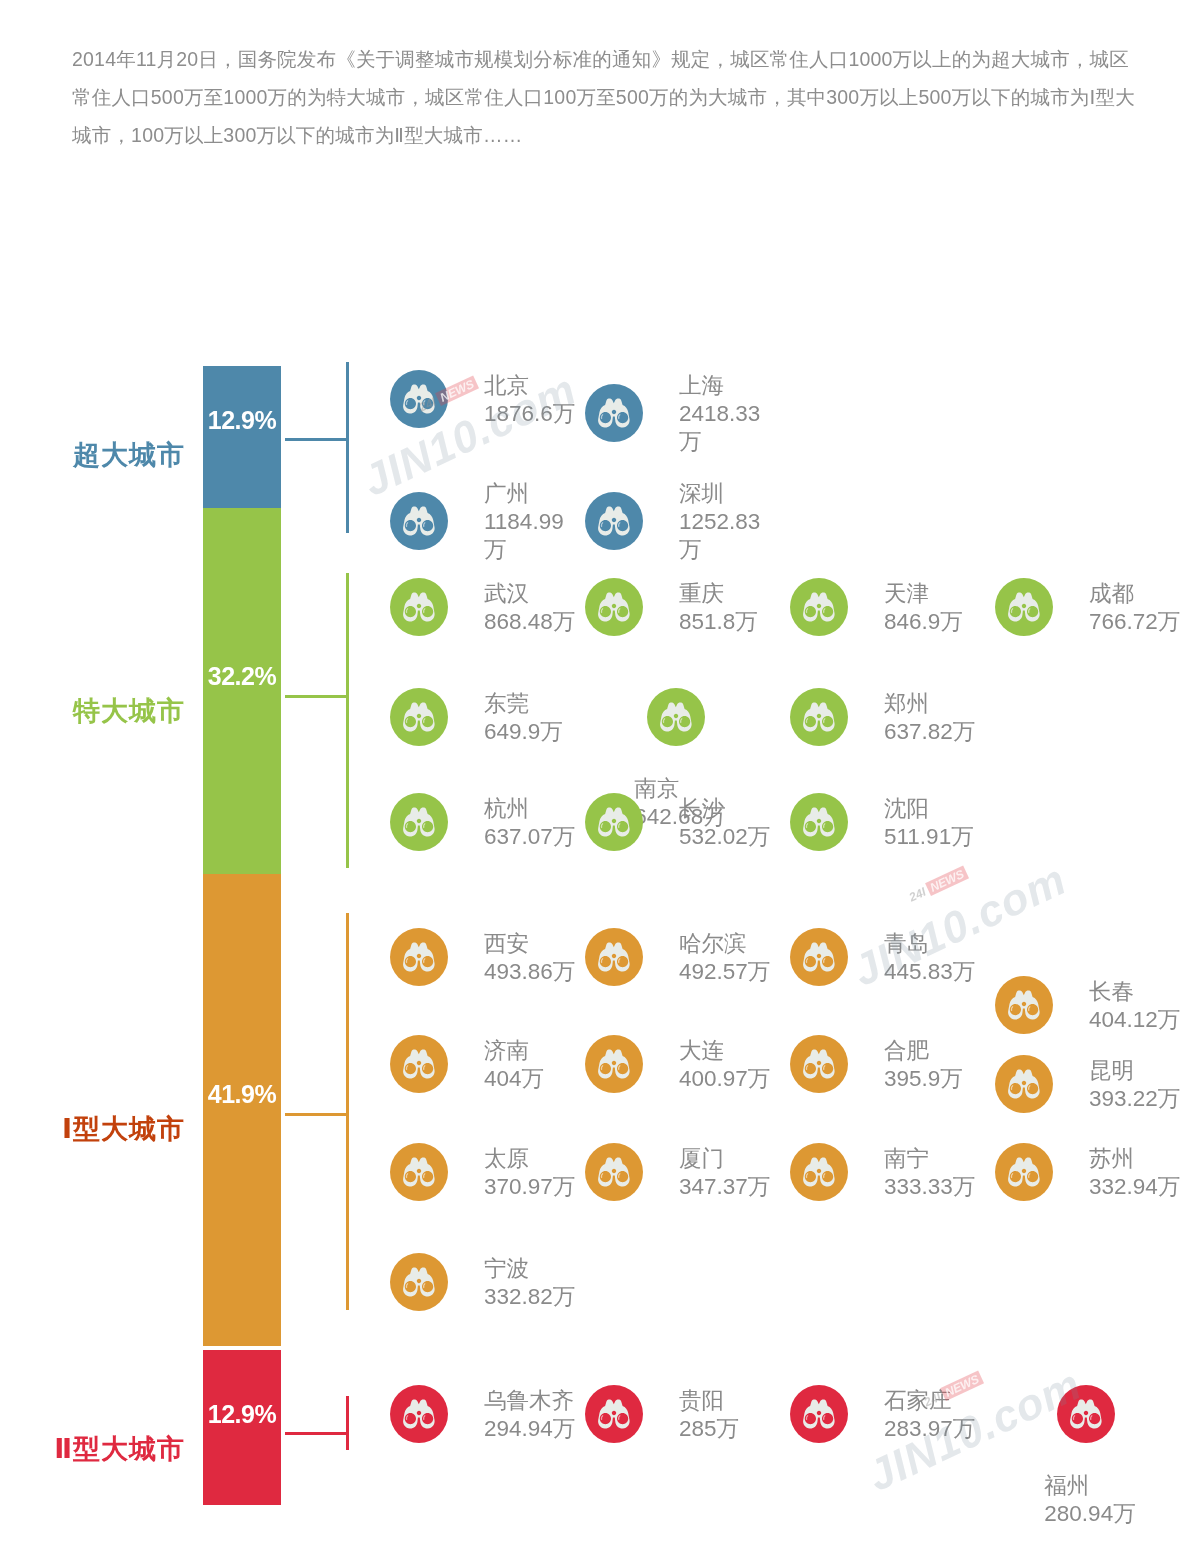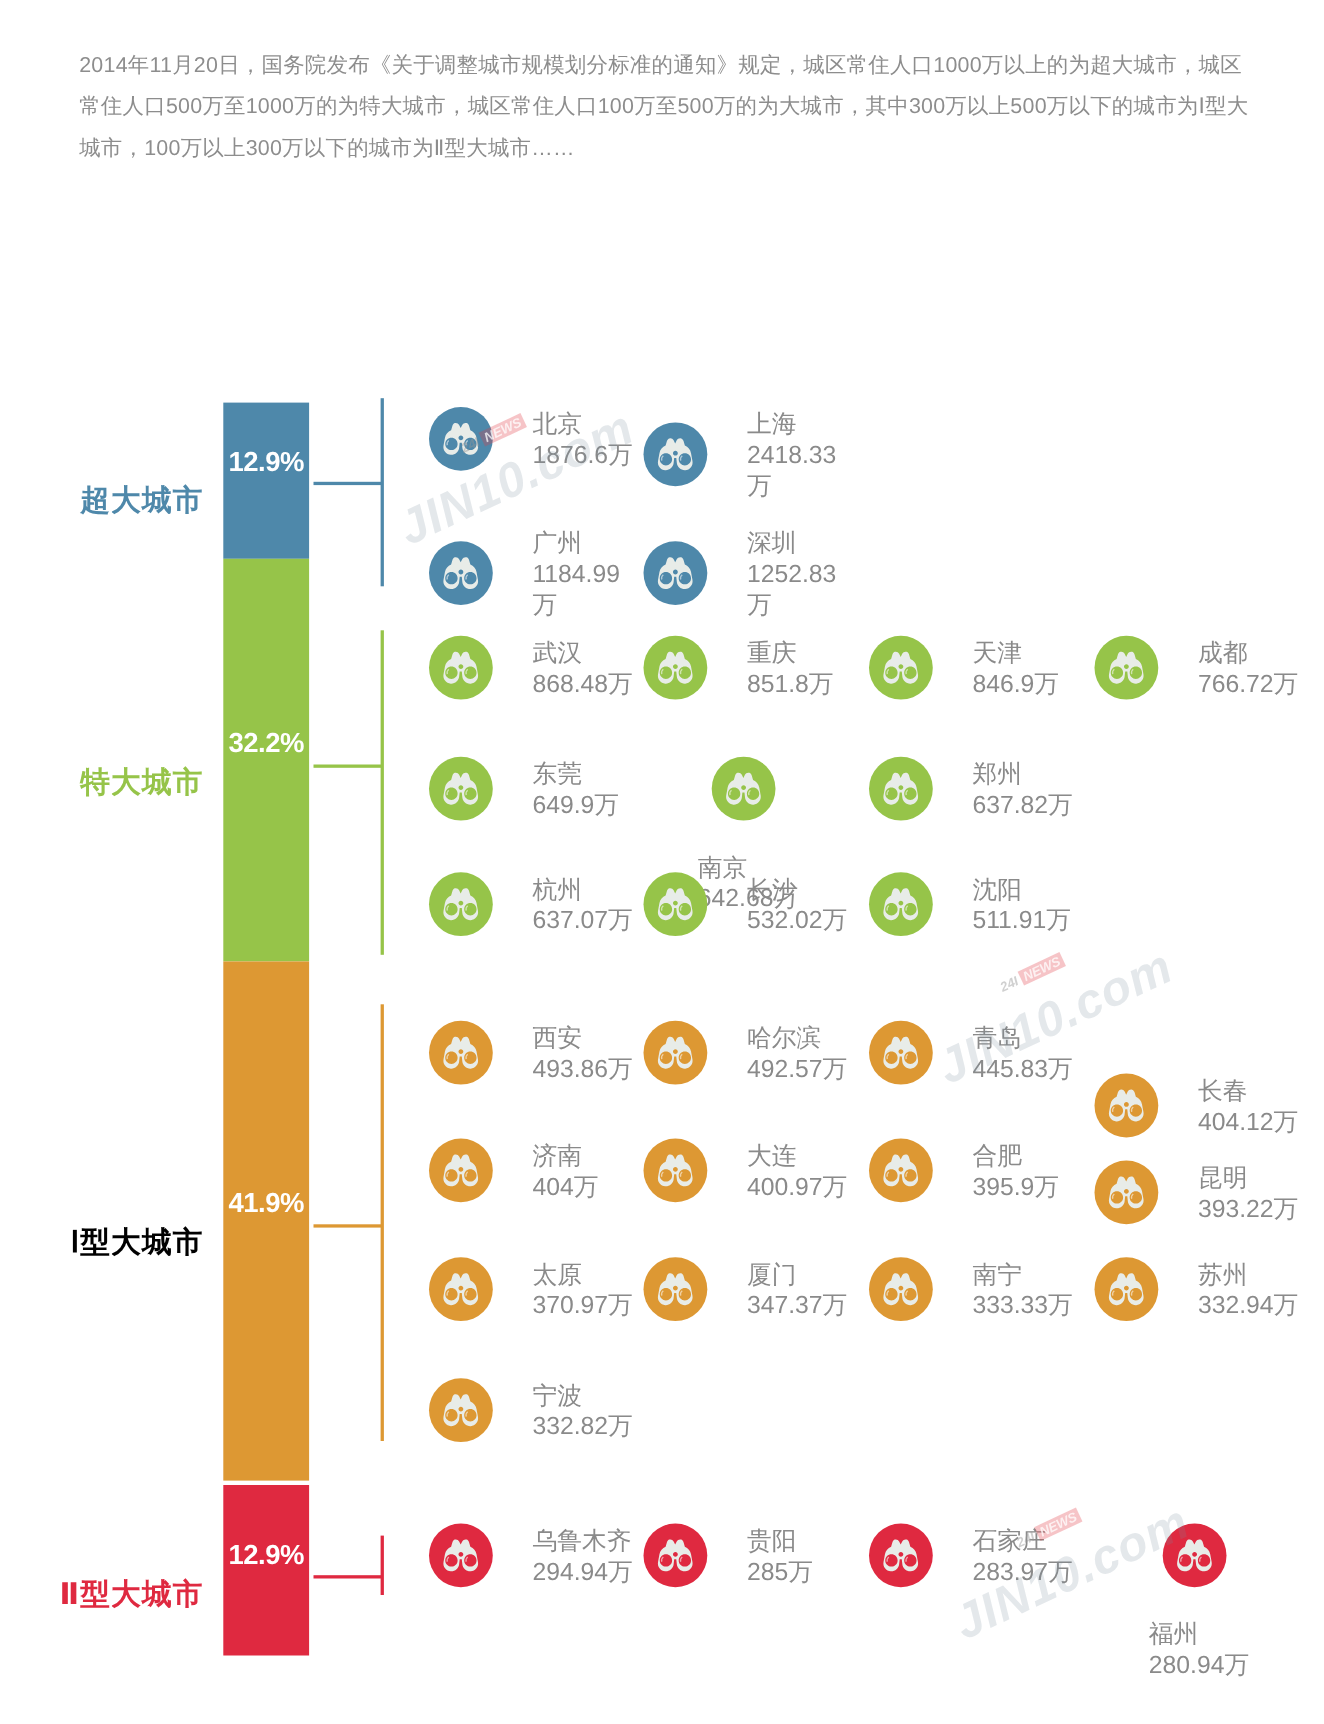--- a/index.html
+++ b/index.html
@@ -362,21 +362,21 @@
       </div>
       <div class="city-text">
         <div class="city-name">沈阳</div>
         <div class="city-pop">511.91万</div>
       </div>
     </div>
     <div class="bar-seg" style="top: 874px; height: 472px; background: rgb(221, 152, 51);">
       <span class="bar-pct" style="position: absolute; top: 206px;">41.9%</span>
     </div>
     <div class="cat-label-wrap" style="top: 1077px;">
-      <div class="cat-label" style="color: #000000; position: static; font-family: Liberation Mono, monospace;">Ⅰ型大城市</div>
+      <div class="cat-label" style="color: #c2410c; position: static;">Ⅰ型大城市</div>
     </div>
     <div class="conn-h" style="left: 285px; width: 62px; top: 1113px; background: rgb(221, 152, 51);"></div>
     <div class="conn-v" style="left: 346px; top: 913px; height: 397px; background: rgb(221, 152, 51);"></div>
     <div class="city" style="left: 390px; top: 928px;">
       <div class="city-icon" style="background: rgb(221, 152, 51);">
 <svg width="40" height="32" viewBox="0 0 40 32" aria-hidden="true">
   <path fill="#e8ece8" d="M14.6 1.6c-1.1 0.3-1.9 1.2-2.3 2.4l-1.2 4.1c-2.9 1.1-5 3.7-5.6 6.9l-1.3 7c-0.8 4.3 2.3 8.3 6.6 8.5 3.9 0.2 7.2-2.7 7.6-6.5l0.5-4.6h1.9l0.5 4.6c0.4 3.8 3.7 6.7 7.6 6.5 4.3-0.2 7.4-4.2 6.6-8.5l-1.3-7c-0.6-3.2-2.7-5.8-5.6-6.9l-1.2-4.1c-0.4-1.2-1.2-2.1-2.3-2.4-1.5-0.4-3.2 0.3-3.9 1.7l-1.4 2.9-1.4-2.9c-0.7-1.4-2.4-2.1-3.8-1.7z M11.4 26.2c-3.1 0-5.6-2.5-5.6-5.6s2.5-5.6 5.6-5.6 5.6 2.5 5.6 5.6-2.5 5.6-5.6 5.6z M28.6 26.2c-3.1 0-5.6-2.5-5.6-5.6s2.5-5.6 5.6-5.6 5.6 2.5 5.6 5.6-2.5 5.6-5.6 5.6z M20 17.2c-1.2 0-2.2-1-2.2-2.2s1-2.2 2.2-2.2 2.2 1 2.2 2.2-1 2.2-2.2 2.2z"></path>
   <path fill="none" stroke="rgba(255,255,255,0.55)" stroke-width="1.2" d="M9 17.4a4.2 4.2 0 0 0-1.4 4.4"></path>
   <path fill="none" stroke="rgba(255,255,255,0.55)" stroke-width="1.2" d="M26.2 17.4a4.2 4.2 0 0 0-1.4 4.4"></path>
 </svg>

